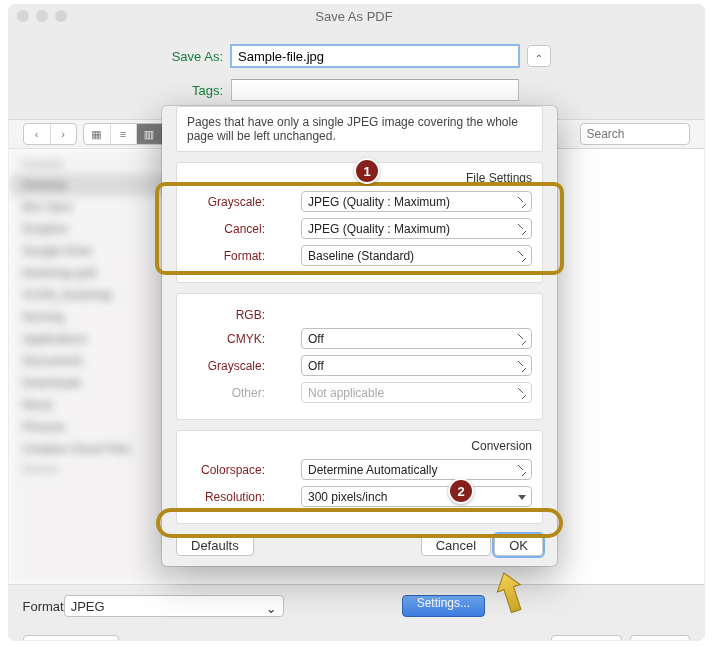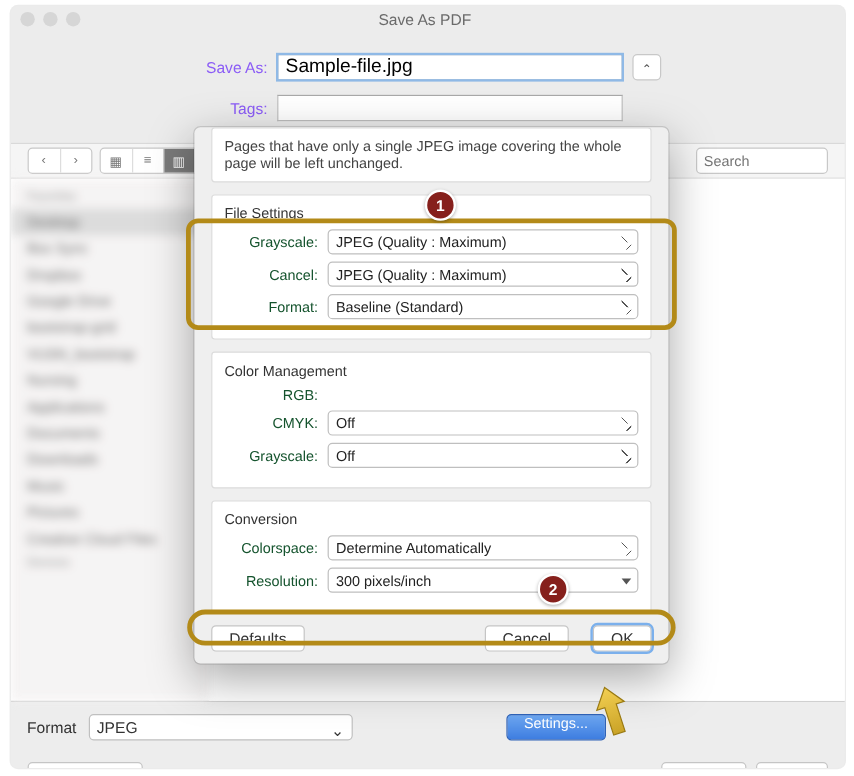--- a/index.html
+++ b/index.html
@@ -39,26 +39,26 @@
       font-size: 13px; color: #6a6a6a;
     }
 
     
     .save-row, .tags-row {
       display: flex; align-items: center; gap: 8px;
       padding: 6px 0;
     }
     .save-row { margin-top: 12px; justify-content: center; }
     .tags-row { justify-content: center; }
-    .lbl { width: 62px; text-align: right; color: #8b5cf6; }
+    .lbl { width: 62px; text-align: right; color: #15803d; }
     .text-input {
       width: 288px; height: 22px;
       background: #fff; border: 1px solid #bdbdbd;
       border-top-color: #a8a8a8;
-      padding: 0 6px; font-size: 16px;
+      padding: 0 6px; font-size: 13px;
       outline: 2px solid #8fb9e6; outline-offset: -1px;
     }
     .tags-input { outline: none; }
     .expand-btn {
       width: 24px; height: 22px; background: #fff;
       border: 1px solid #c8c8c8; border-radius: 4px;
       display: flex; align-items: center; justify-content: center;
       font-size: 10px; color: #555;
     }
 
@@ -101,21 +101,21 @@
       opacity: 0.85;
     }
     .sb-head { font-size: 10px; color: #888; padding: 4px 14px; }
     .sb-item { padding: 4px 14px; color: #555; display: flex; gap: 6px; }
     .sb-item.sel { background: #d6d6d6; }
     .content-pane { flex: 1; background: #fff; }
 
     
     .format-bar {
       background: #ededed; border-top: 1px solid #d0d0d0;
-      padding: 10px 14px; display: flex; align-items: center; gap: 10px;
+      padding: 10px 14px; display: flex; align-items: center; 
     }
     .format-select {
       width: 220px; height: 22px; background: #fff;
       border: 1px solid #c0c0c0; border-radius: 4px; padding: 0 6px;
       display: flex; align-items: center; justify-content: space-between;
       font-size: 13px;
     }
     .settings-btn {
       margin-left: 118px;
       height: 22px; padding: 0 14px;
@@ -150,34 +150,34 @@
     .sheet-body { padding: 0 14px; }
     .info {
       background: #fff; border: 1px solid #dcdcdc; border-radius: 3px;
       padding: 8px 10px; font-size: 12px; color: #444;
     }
     .group { margin-top: 10px; }
     .group-box {
       background: #fff; border: 1px solid #dcdcdc; border-radius: 3px;
       padding: 8px 10px 10px;
     }
-    .group-title { font-size: 12px; color: #333; margin-bottom: 6px; }
+    .group-title { font-size: 12px; color: #333; margin-bottom: 6px; text-align: right; }
     .form-row {
       display: flex; align-items: center; margin: 6px 0;
     }
     .form-row .flabel {
       width: 78px; text-align: right; margin-right: 8px;
-      font-size: 12px; color: #14532d;
+      font-size: 12px; color: #7f1d1d;
     }
     .form-row .flabel.dim { color: #aaa; }
     .select {
       flex: 1; height: 21px; background: #fff;
       border: 1px solid #bfbfbf; border-radius: 4px;
       padding: 0 18px 0 6px; font-size: 12px; color: #222;
-      display: flex; align-items: center; position: relative;
+      display: flex; align-items: center; position: relative; margin-left: 28px;
     }
     .select.dim { color: #aaa; border-color: #d4d4d4; }
     .select::after {
       content: ""; position: absolute; right: 5px; top: 4px;
       width: 8px; height: 12px;
       background:
         linear-gradient(45deg, transparent 3px, #555 3px, #555 4px, transparent 4px),
         linear-gradient(-45deg, transparent 3px, #555 3px, #555 4px, transparent 4px);
       background-position: 0 0, 0 7px;
       background-size: 8px 6px;
@@ -185,21 +185,21 @@
     }
     .select.single-arrow::after {
       height: 6px; top: 8px;
       background: none;
       border-left: 4px solid transparent;
       border-right: 4px solid transparent;
       border-top: 5px solid #555;
       width: 0;
     }
     .sheet-actions {
-      display: flex; align-items: center; gap: 20px;
+      display: flex; align-items: center; gap: 3px;
       padding: 10px 14px 0;
     }
     .sheet-actions .spacer { flex: 1; }
     .btn.focus { outline: 2px solid #7bb0ec; outline-offset: 0; }
 
     
     .callout {
       position: absolute; border: 4px solid #b38a18;
       border-radius: 10px;
       pointer-events: none;
@@ -331,34 +331,39 @@
           <span class="flabel">Format:</span>
           <span class="select">
               <span>Baseline (Standard)</span>
             </span>
         </div>
       </div>
     </div>
 
     <div class="group">
       <div class="group-box">
-        <div class="group-title">Color Management</div>
         <div class="form-row">
           <span class="flabel">RGB:</span>
         </div>
         <div class="form-row">
           <span class="flabel">CMYK:</span>
           <span class="select">
               <span>Off</span>
             </span>
         </div>
         <div class="form-row">
           <span class="flabel">Grayscale:</span>
           <span class="select">
               <span>Off</span>
+            </span>
+        </div>
+        <div class="form-row">
+          <span class="flabel dim">Other:</span>
+          <span class="select dim">
+              <span>Not applicable</span>
             </span>
         </div>
       </div>
     </div>
 
     <div class="group">
       <div class="group-box">
         <div class="group-title">Conversion</div>
         <div class="form-row">
           <span class="flabel">Colorspace:</span>

